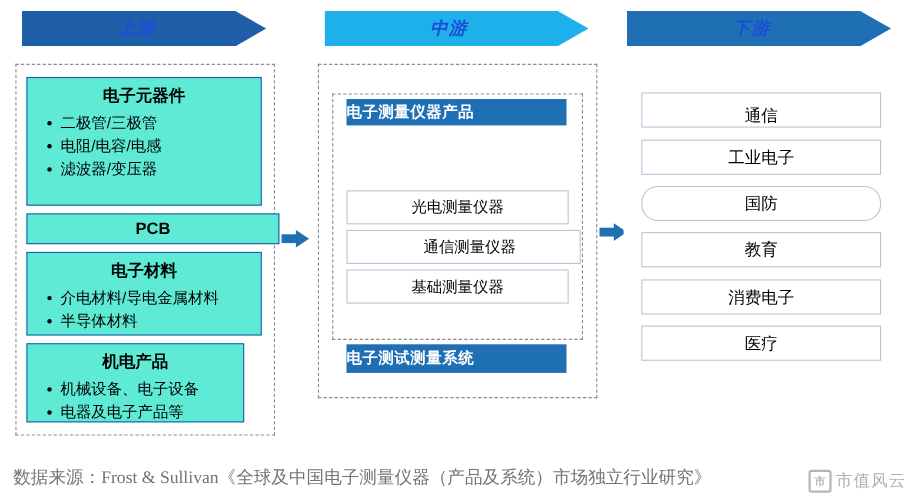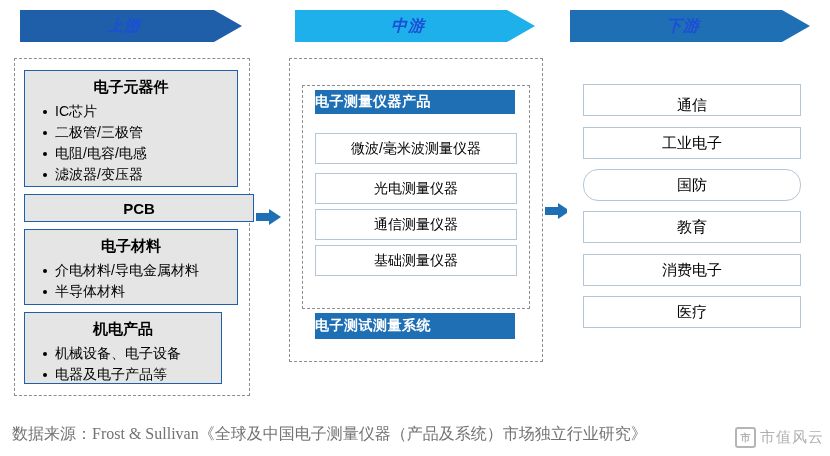--- a/index.html
+++ b/index.html
@@ -35,21 +35,21 @@
   .dashbox{
     position:absolute;border:1px dashed #8d8d8d;background:#ffffff;
   }
   #box-upstream{left:14px;top:58px;width:234px;height:336px;}
   #box-mid{left:289px;top:58px;width:252px;height:302px;}
   #box-mid-inner{left:302px;top:85px;width:226px;height:222px;}
   #box-downstream{left:567px;top:58px;width:246px;height:250px;border:1px dashed #ffffff;}
 
   
   .card{
-    position:absolute;border:1px solid #1f5fa9;background:#e5e5e5;
+    position:absolute;border:1px solid #1f5fa9;background:#5eead4;
     box-sizing:border-box;
   }
   .card .title{
     text-align:center;font-weight:bold;font-size:15px;color:#000;
     margin-top:7px;
   }
   .bullets{margin:4px 0 0 0;padding:0 0 0 16px;list-style:none;}
   .bullets li{
     position:relative;font-size:14px;color:#000;line-height:21px;padding-left:14px;
   }
@@ -73,21 +73,21 @@
   #mid-title{left:315px;top:90px;width:200px;height:24px;}
   #mid-system{left:315px;top:313px;width:200px;height:26px;}
 
   .midbox{
     position:absolute;border:1px solid #b7c6d6;background:#ffffff;
     display:flex;align-items:center;justify-content:center;
     font-size:14px;color:#000;
   }
   #mid-item-0{left:315px;top:133px;width:200px;height:29px;}
   #mid-item-1{left:315px;top:173px;width:200px;height:29px;}
-  #mid-item-2{left:315px;top:209px;width:200px;height:29px;}
+  #mid-item-2{left:315px;top:209px;width:200px;height:29px;padding-left:11px;}
   #mid-item-3{left:315px;top:245px;width:200px;height:29px;}
 
   
   .downbox{
     position:absolute;left:583px;width:216px;height:30px;
     border:1px solid #b7c6d6;background:#ffffff;
     display:flex;align-items:center;justify-content:center;
     font-size:15px;color:#000;
   }
   #down-0{top:84px;align-items:flex-end;}
@@ -143,21 +143,20 @@
   <div class="banner" id="banner-down">
     <div class="arrowshape" style="background:#1f6fb5"></div>
     <span>下游</span>
   </div>
 
   <div class="dashbox" id="box-upstream"></div>
 
   <div class="card" id="card-components">
     <div class="title">电子元器件</div>
     <ul class="bullets">
-      <li>IC芯片</li>
       <li>二极管/三极管</li>
       <li>电阻/电容/电感</li>
       <li>滤波器/变压器</li>
     </ul>
   </div>
 
   <div class="card" id="card-pcb">
     <div class="title">PCB</div>
   </div>
 
@@ -182,23 +181,20 @@
       <div class="head"></div>
   </div>
 
   <div class="dashbox" id="box-mid"></div>
   <div class="dashbox" id="box-mid-inner"></div>
 
   <div class="bluebar" id="mid-title">
     <span>电子测量仪器产品</span>
   </div>
 
-  <div class="midbox" id="mid-item-0">
-    <span>微波/毫米波测量仪器</span>
-  </div>
   <div class="midbox" id="mid-item-1">
     <span>光电测量仪器</span>
   </div>
   <div class="midbox" id="mid-item-2">
     <span>通信测量仪器</span>
   </div>
   <div class="midbox" id="mid-item-3">
     <span>基础测量仪器</span>
   </div>
 

